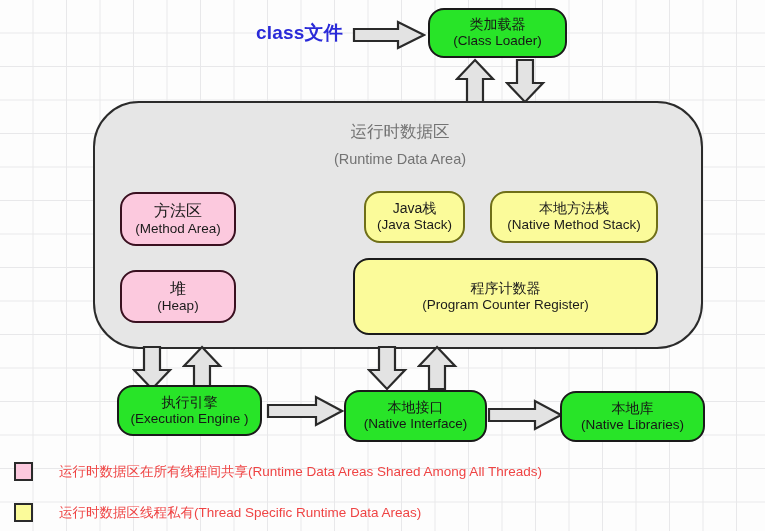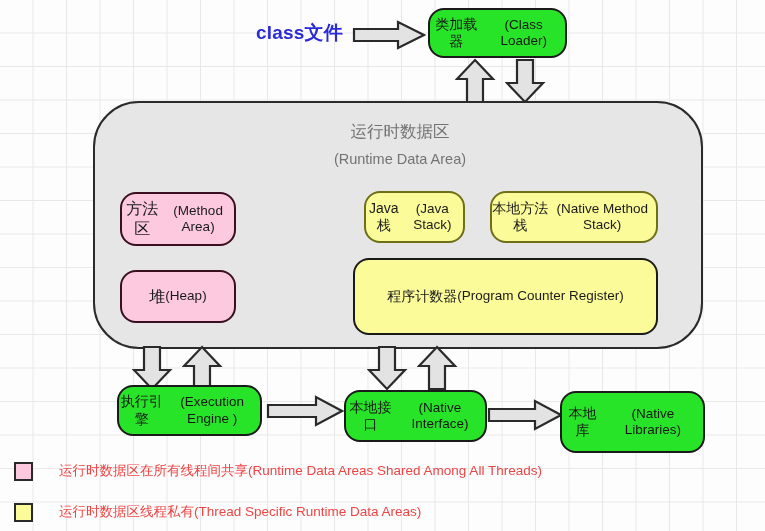--- a/index.html
+++ b/index.html
@@ -17,20 +17,21 @@
       linear-gradient(to right, #e8e8ea 1px, transparent 1px),
       linear-gradient(to bottom, #e8e8ea 1px, transparent 1px);
     background-size: 33.5px 33.5px;
     background-position: -1px -1px;
     font-family: "Liberation Sans", "DejaVu Sans", sans-serif;
   }
 
   .node {
     position: absolute;
     display: flex;
+    flex-direction: column;
     align-items: center;
     justify-content: center;
     box-sizing: border-box;
     text-align: center;
     line-height: 1.22;
   }
   .node .l1 { display: block; }
   .node .l2 { display: block; }
 
   
@@ -103,21 +104,21 @@
 
   
   .arrow {
     position: absolute;
   }
 
   
   .legend-row {
     position: absolute;
     display: flex;
-    align-items: flex-start;
+    align-items: center;
   }
   .legend-swatch {
     width: 19px;
     height: 19px;
     border: 2px solid #2a2a2a;
     box-sizing: border-box;
     flex: none;
   }
   .legend-swatch.pink-sw { background: #fcc9de; }
   .legend-swatch.yellow-sw { background: #fbfb9a; }
@@ -227,21 +228,21 @@
     <span class="l1">本地接口</span>
     <span class="l2">(Native Interface)</span>
   </div>
 
   <div class="arrow" style="left:487px; top:398px;">
     <svg width="76" height="34" viewBox="0 0 76 34">
       <polygon points="2,11 48,11 48,3 74,17 48,31 48,23 2,23" fill="#e3e3e3" stroke="#2a2a2a" stroke-width="2.2" stroke-linejoin="miter"></polygon>
     </svg>
   </div>
 
-  <div class="node green" style="left:560px; top:391px; width:145px; height:62px;justify-content:flex-end;">
+  <div class="node green" style="left:560px; top:391px; width:145px; height:51px;">
     <span class="l1">本地库</span>
     <span class="l2">(Native Libraries)</span>
   </div>
 
   <div class="legend-row" style="left:14px; top:462px;">
     <span class="legend-swatch pink-sw"></span>
     <span class="legend-text">运行时数据区在所有线程间共享(Runtime Data Areas Shared Among All Threads)</span>
   </div>
   <div class="legend-row" style="left:14px; top:503px;">
     <span class="legend-swatch yellow-sw"></span>

